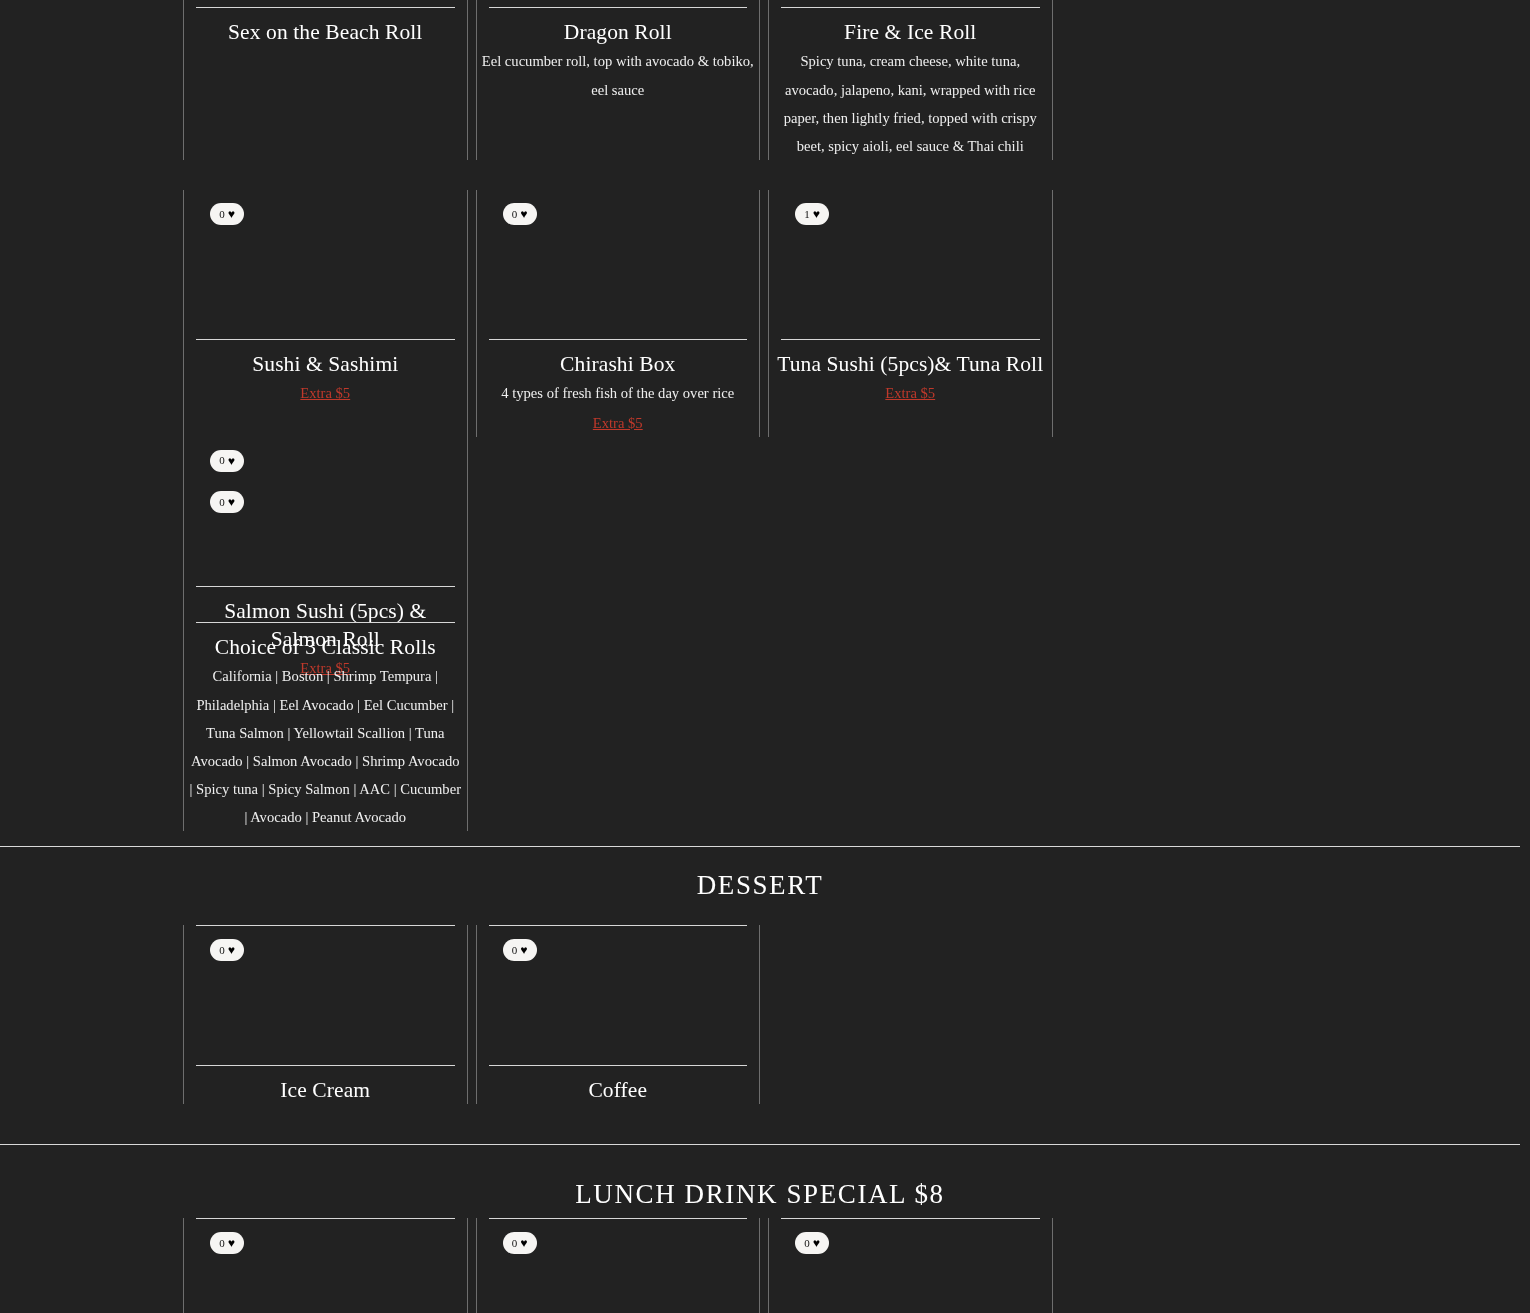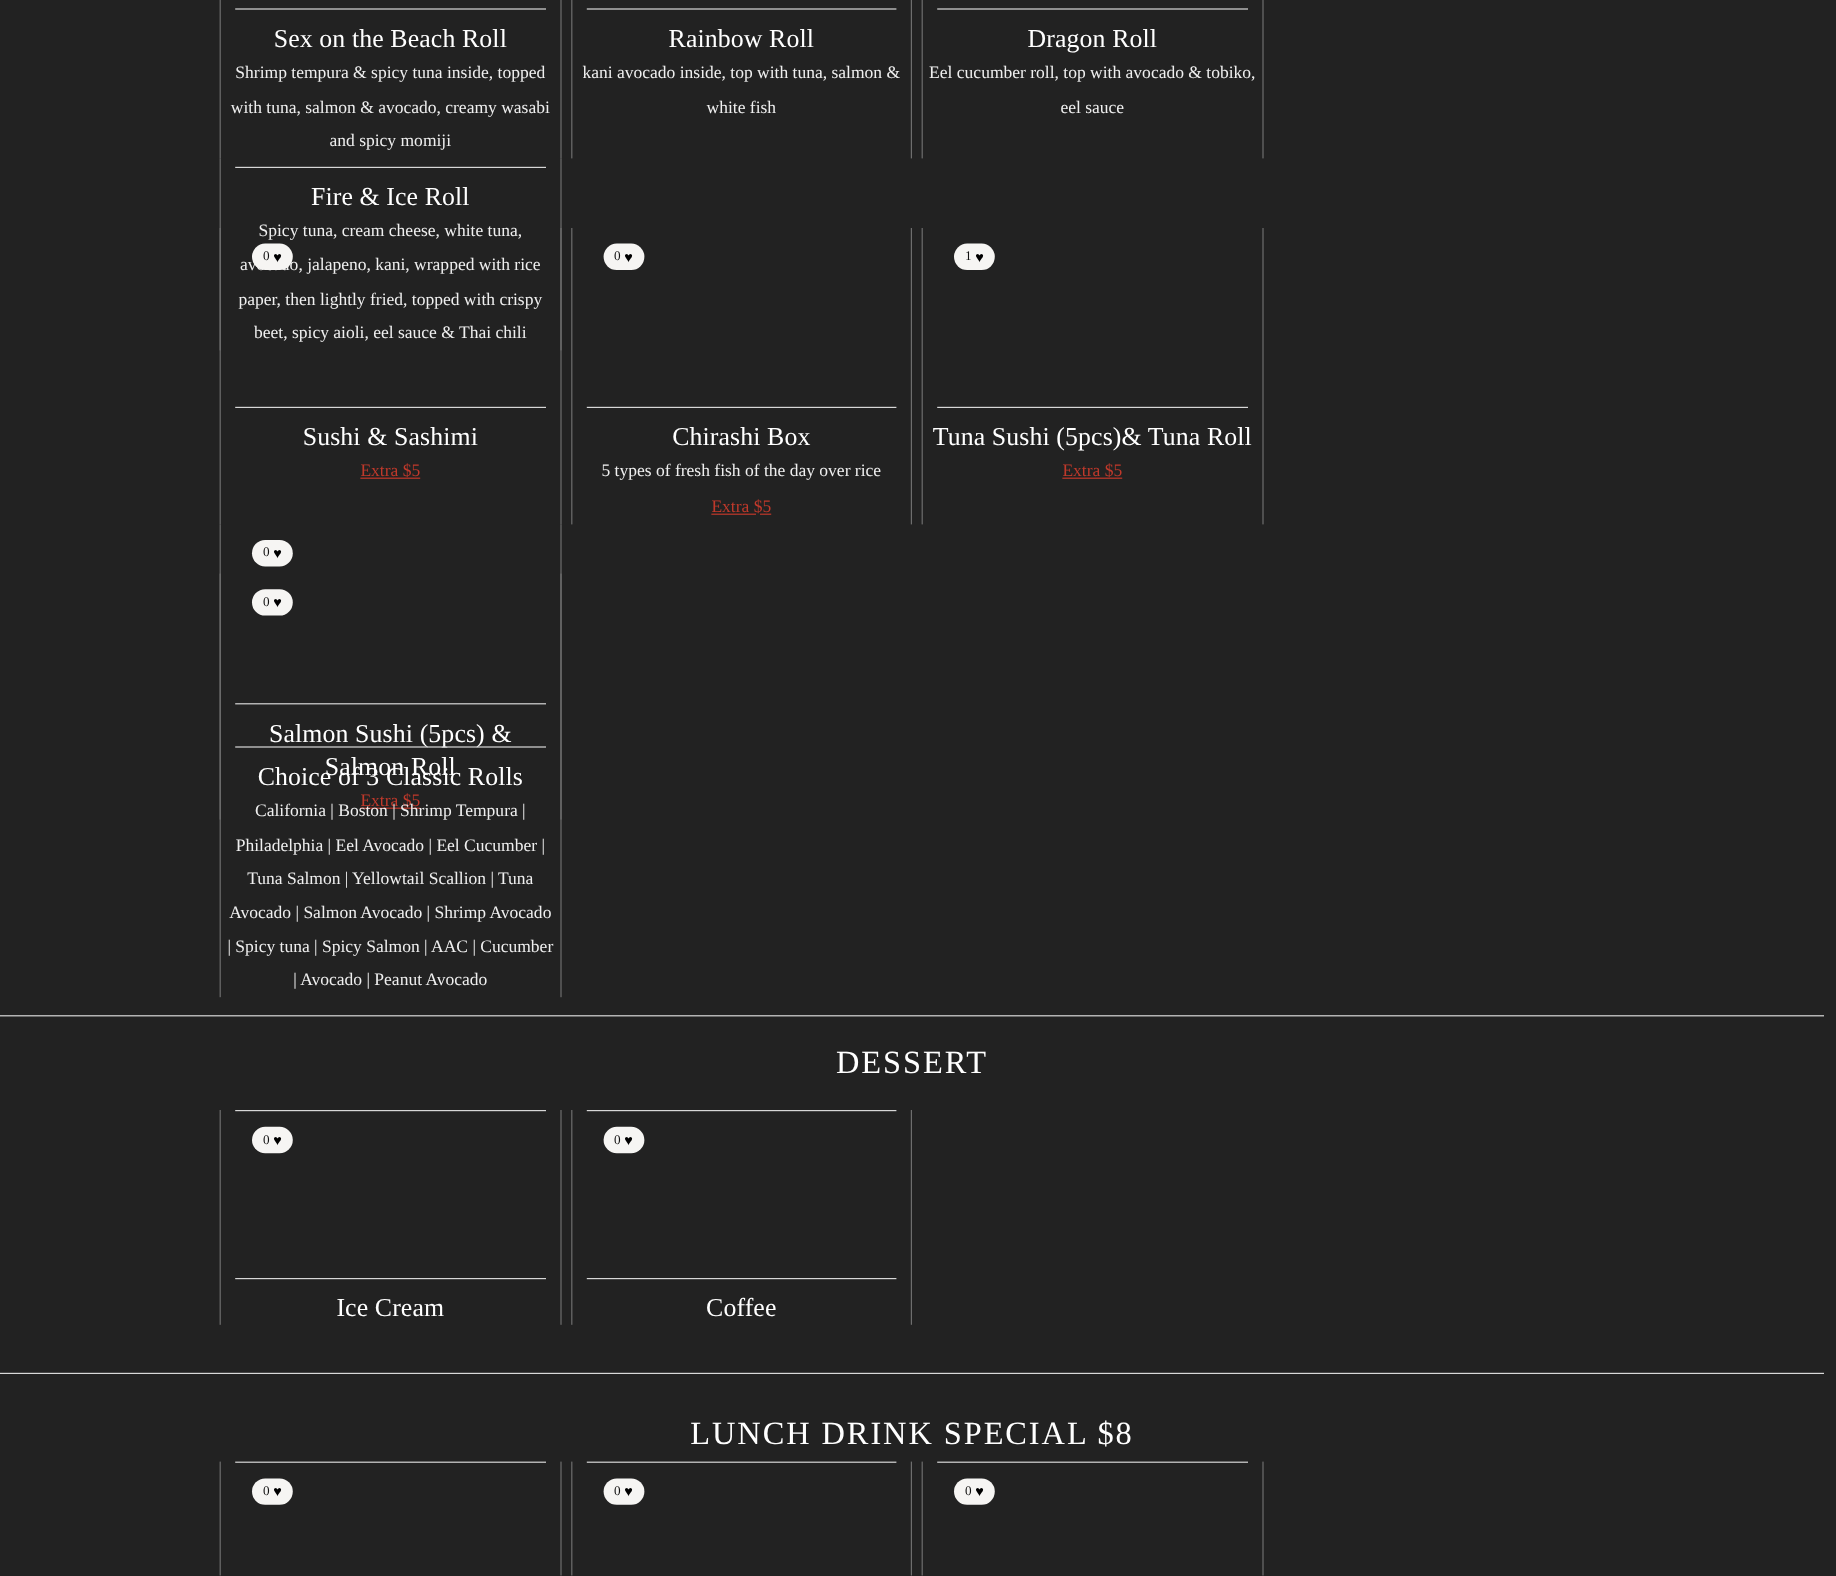--- a/index.html
+++ b/index.html
@@ -122,31 +122,23 @@
 
 <div class="page">
 
   <div class="band" style="top:0px;">
     <div class="grid">
 
       <div class="cell">
         <div class="card-img" style="height:8px;border-bottom:1px solid #d7d7d7;"></div>
         <div class="card-text">
           <div class="item-title">Sex on the Beach Roll</div>
-          <div class="item-desc">Shrimp tempura &amp; spicy tuna inside, topped with tuna, salmon &amp; avocado, creamy wasabi and spicy momiji</div>
-        </div>
-      </div>
-
-      <div class="cell">
-        <div class="card-img" style="height:8px;border-bottom:1px solid #d7d7d7;"></div>
-        <div class="card-text">
-          <div class="item-title">Rainbow Roll</div>
-          <div class="item-desc">kani avocado inside, top with tuna, salmon &amp; white fish</div>
-        </div>
-      </div>
+        </div>
+      </div>
+
 
       <div class="cell">
         <div class="card-img" style="height:8px;border-bottom:1px solid #d7d7d7;"></div>
         <div class="card-text">
           <div class="item-title">Dragon Roll</div>
           <div class="item-desc">Eel cucumber roll, top with avocado &amp; tobiko, eel sauce</div>
         </div>
       </div>
 
       <div class="cell">
@@ -178,21 +170,21 @@
 
       <div class="cell">
         <div class="card-img">
           <div class="fav-badge">
             <span>0</span>
             <span class="heart">♥</span>
           </div>
         </div>
         <div class="card-text">
           <div class="item-title">Chirashi Box</div>
-          <div class="item-desc">5 types of fresh fish of the day over rice</div>
+          <div class="item-desc">4 types of fresh fish of the day over rice</div>
           <div class="item-extra">Extra $5</div>
         </div>
       </div>
 
       <div class="cell">
         <div class="card-img">
           <div class="fav-badge">
             <span>1</span>
             <span class="heart">♥</span>
           </div>

